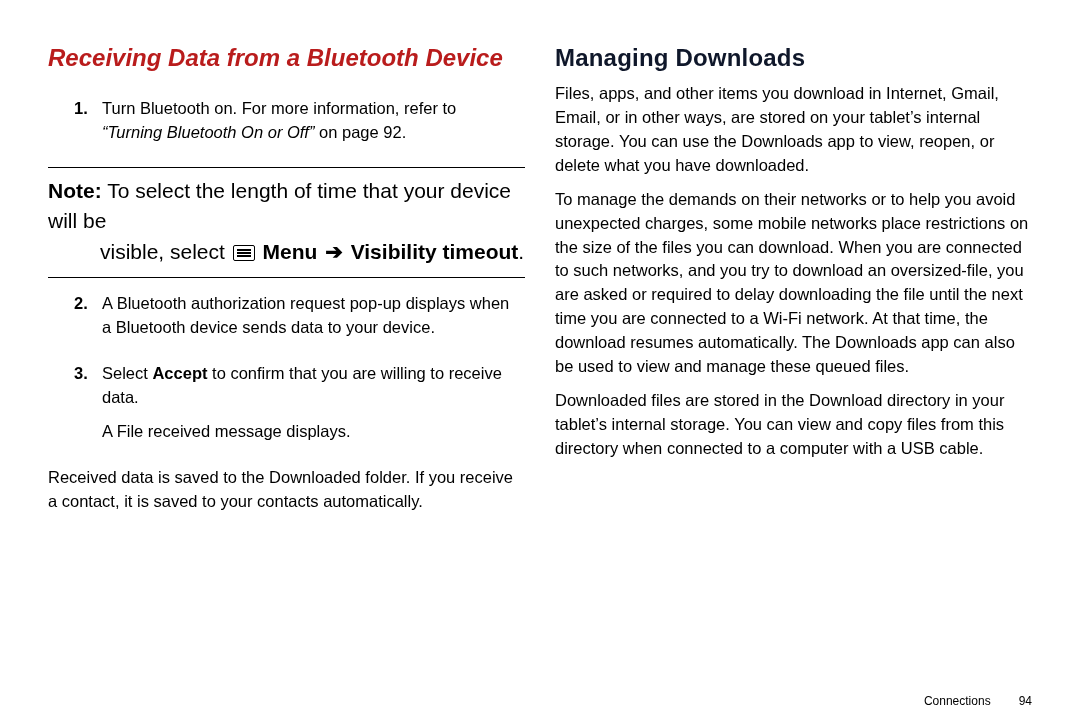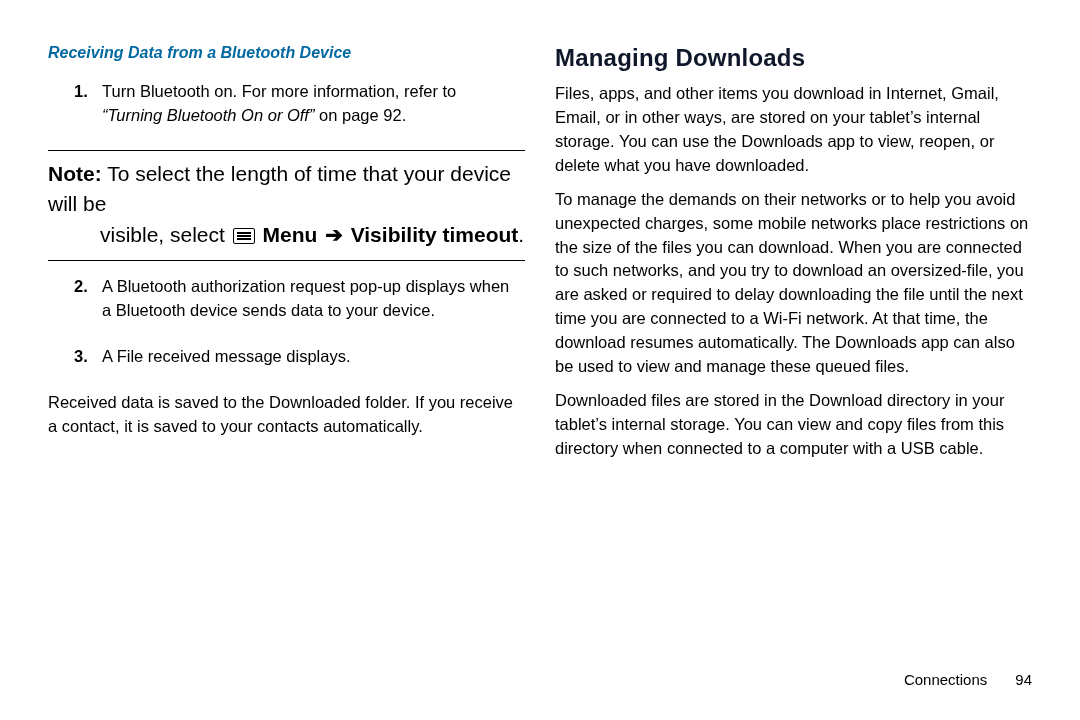--- a/index.html
+++ b/index.html
@@ -19,23 +19,23 @@
     box-sizing: border-box;
   }
   .col {
     flex: 1 1 0;
     min-width: 0;
   }
   .sub-heading {
     font-family: Arial, Helvetica, sans-serif;
     font-weight: 700;
     font-style: italic;
-    color: #0369a1;
-    font-size: 16px;
-    margin: 0 0 18px 0;
+    color: #b91c1c;
+    font-size: 24px;
+    margin: 0 0 25px 0;
   }
   .section-heading {
     font-family: Arial, Helvetica, sans-serif;
     font-weight: 900;
     color: #0f172a;
     font-size: 24px;
     margin: 0 0 10px 0;
     letter-spacing: 0.2px;
   }
   p {
@@ -94,22 +94,22 @@
     box-shadow: 0 3px 0 #000, 0 6px 0 #000;
   }
   .arrow {
     display: inline-block;
     font-weight: 900;
     margin: 0 2px;
   }
   .footer {
     position: absolute;
     right: 48px;
-    bottom: 32px;
-    font-size: 15px;
+    bottom: 12px;
+    font-size: 12px;
   }
   .footer .sec { margin-right: 28px; }
 </style>
 </head>
 <body>
 
 <div class="page">
   <div class="col">
     <h3 class="sub-heading">Receiving Data from a Bluetooth Device</h3>
 
@@ -130,20 +130,21 @@
     <div class="ol-item">
       <div class="ol-num">2.</div>
       <div class="ol-body">
         <p>A Bluetooth authorization request pop-up displays when a Bluetooth device sends data to your device.</p>
       </div>
     </div>
 
     <div class="ol-item">
       <div class="ol-num">3.</div>
       <div class="ol-body">
+        <p><span>Select </span><span class="bold">Accept</span><span> to confirm that you are willing to receive data.</span></p>
         <p>A File received message displays.</p>
       </div>
     </div>
 
     <p>Received data is saved to the Downloaded folder. If you receive a contact, it is saved to your contacts automatically.</p>
   </div>
 
   <div class="col">
     <h2 class="section-heading">Managing Downloads</h2>
     <p>Files, apps, and other items you download in Internet, Gmail, Email, or in other ways, are stored on your tablet’s internal storage. You can use the Downloads app to view, reopen, or delete what you have downloaded.</p>

